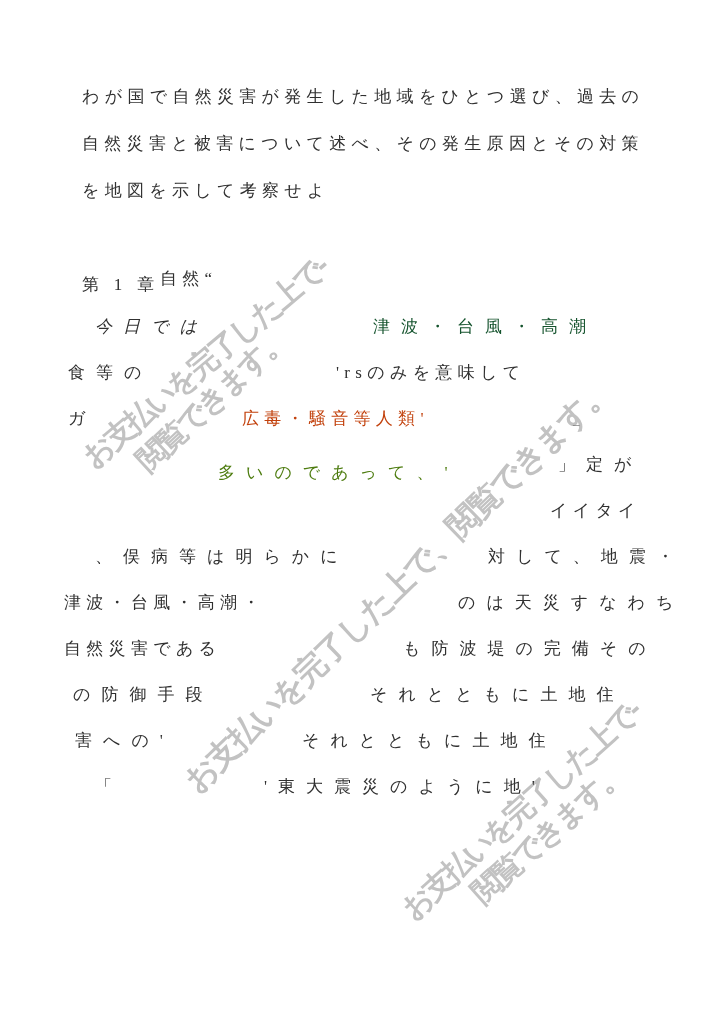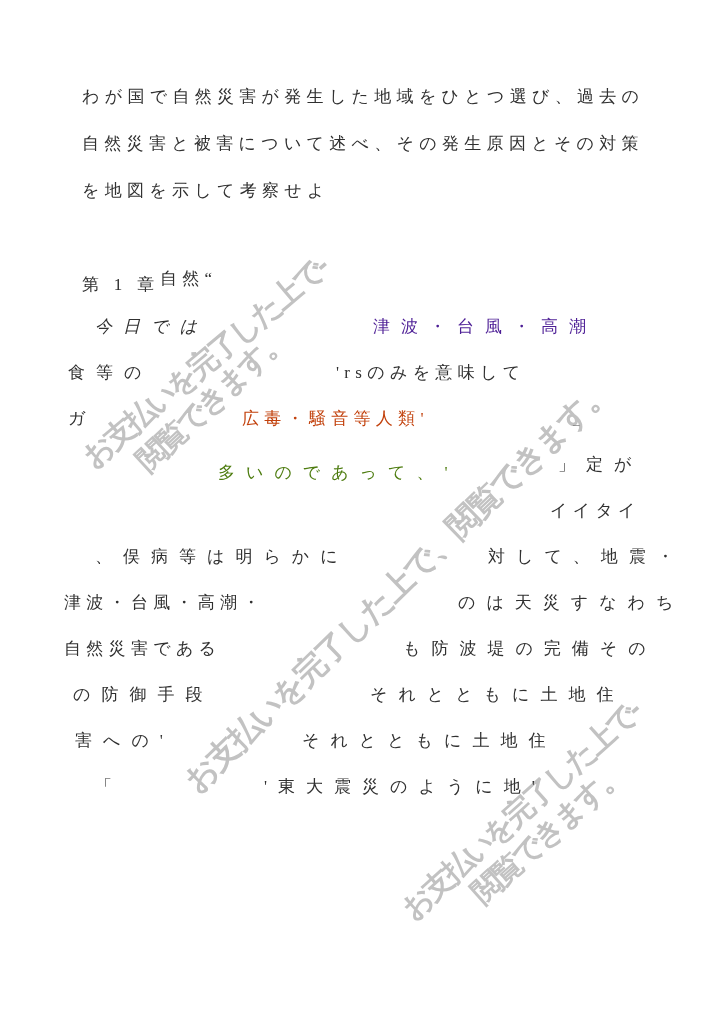--- a/index.html
+++ b/index.html
@@ -57,21 +57,21 @@
       <span class="wm" style="left: 367px; top: 790px; font-size: 30px; letter-spacing: -3px; color: rgb(194, 194, 194); transform: rotate(-42deg);">お支払いを完了した上で-</span>
       <span class="wm" style="left: 452px; top: 813px; font-size: 30px; letter-spacing: -3px; color: rgb(194, 194, 194); transform: rotate(-42deg);">閲覧できます。</span>
     </div>
   <div id="text-layer">
       <span class="frag prompt" style="left: 82px; top: 86px; color: rgb(48, 48, 48);">わが国で自然災害が発生した地域をひとつ選び、過去の</span>
       <span class="frag prompt" style="left: 82px; top: 133px; color: rgb(48, 48, 48);">自然災害と被害について述べ、その発生原因とその対策</span>
       <span class="frag prompt" style="left: 82px; top: 180px; color: rgb(48, 48, 48);">を地図を示して考察せよ</span>
       <span class="frag prompt" style="left: 82px; top: 268px; color: rgb(48, 48, 48); margin-top: 6px;">第 1 章</span>
       <span class="frag prompt" style="left: 160px; top: 268px; color: rgb(48, 48, 48);">自然“</span>
       <span class="frag body" style="left: 95px; top: 316px; color: rgb(48, 48, 48); font-style: italic;">今日では</span>
-      <span class="frag body" style="left: 373px; top: 316px; color: #4c1d95; text-align: center;">津波・台風・高潮</span>
+      <span class="frag body" style="left: 373px; top: 316px; color: #14532d; text-align: center;">津波・台風・高潮</span>
       <span class="frag body" style="left: 68px; top: 362px; color: rgb(48, 48, 48);">食等の</span>
       <span class="frag prompt" style="left: 336px; top: 362px; color: rgb(48, 48, 48);">'rsのみを意味して</span>
       <span class="frag body" style="left: 68px; top: 408px; color: rgb(48, 48, 48);">ガ</span>
       <span class="frag prompt" style="left: 242px; top: 408px; color: #c2410c;">広毒・騒音等人類'</span>
       <span class="frag tiny" style="left: 573px; top: 416px; color: rgb(110, 110, 110);">–</span>
       <span class="frag body" style="left: 218px; top: 462px; color: #4d7c0f;">多いのであって、'</span>
       <span class="frag body" style="left: 558px; top: 454px; color: rgb(48, 48, 48);">」定が</span>
       <span class="frag prompt" style="left: 550px; top: 500px; color: rgb(48, 48, 48);">イイタイ</span>
       <span class="frag body" style="left: 95px; top: 546px; color: rgb(48, 48, 48);">、俣病等は明らかに</span>
       <span class="frag body" style="left: 488px; top: 546px; color: rgb(48, 48, 48);">対して、地震・</span>

